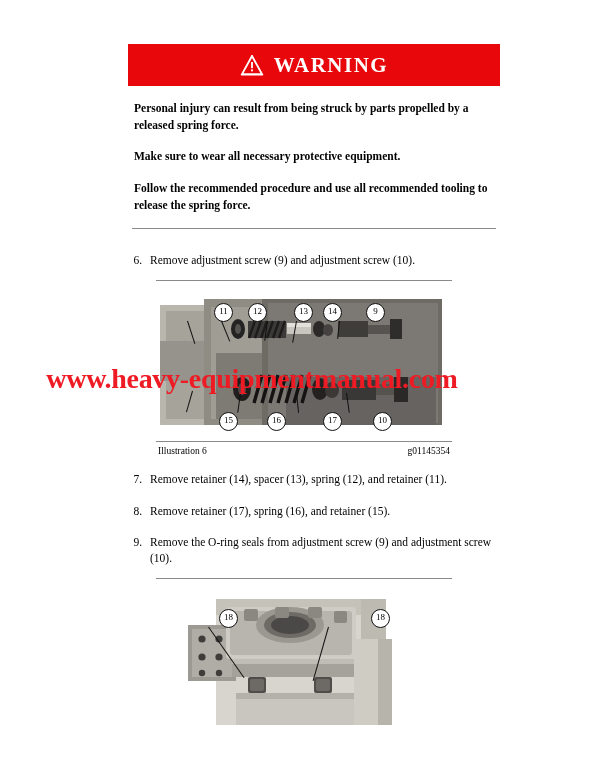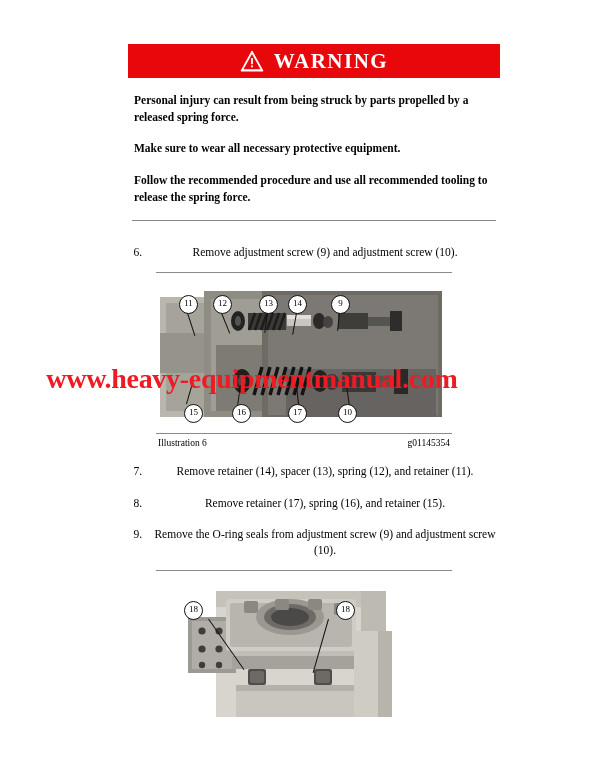--- a/index.html
+++ b/index.html
@@ -24,21 +24,21 @@
   .content {
     position: absolute;
     left: 128px;
     top: 44px;
     width: 372px;
   }
 
   
   .warning-banner {
     background: #e8070b;
-    height: 34px;
+    height: 42px;
     display: flex;
     align-items: center;
     justify-content: center;
     gap: 10px;
   }
   .warning-triangle {
     width: 24px;
     height: 22px;
     position: relative;
     display: block;
@@ -80,21 +80,20 @@
   }
   .step-num {
     width: 22px;
     flex: 0 0 22px;
     text-align: right;
     padding-right: 8px;
     box-sizing: border-box;
   }
   .step-text {
     flex: 1;
-    text-align: center;
   }
 
   
   .figure {
     margin: 12px 0 0 28px;
     width: 296px;
   }
   .fig-top-rule {
     border-top: 1px solid #8a8a8a;
     height: 0;
@@ -134,20 +133,21 @@
     height: 17px;
     border: 1px solid #111;
     border-radius: 50%;
     background: #ffffff;
     color: #000;
     font-family: "Liberation Serif", serif;
     font-size: 9px;
     line-height: 15px;
     text-align: center;
     z-index: 6;
+    margin-left: 35px;
   }
   .leader {
     position: absolute;
     background: #111;
     width: 1px;
     transform-origin: top center;
     z-index: 5;
   }
 
   

